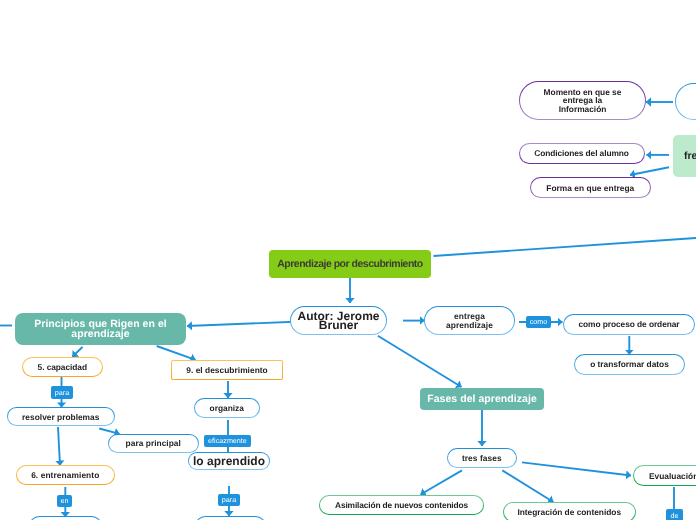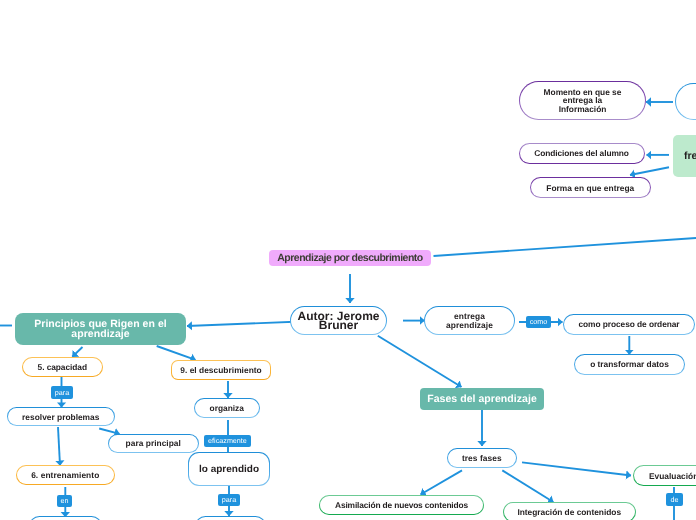--- a/index.html
+++ b/index.html
@@ -110,21 +110,21 @@
 <div class="node gb gb-purple-r" style="left:530px;top:177px;width:120.5px;height:21px;border:1.5px solid #7a45ad;border-radius:11px;font-size:8.4px;letter-spacing:0.025px;">
   <span class="tx">Forma en que entrega</span>
 </div>
 
 <div class="node gb gb-blue" style="left:675px;top:83px;width:60px;height:37px;border:1.5px solid #4aaef0;border-radius:19px;font-size:9px;"></div>
 
 <div class="node fillnode lj" style="left:673px;top:135px;width:70px;height:42px;background:#bdeacd;border-radius:5px;font-size:10.5px;letter-spacing:0px;color:#231f20;padding-left:11px;">
   <span class="tx" style="text-align:left;">fre</span>
 </div>
 
-<div class="node" style="left:269px;top:250px;width:162px;height:16px;background:#f0abfc;border-radius:4px;font-size:10.5px;letter-spacing:-0.5px;color:#3d3d35;">
+<div class="node" style="left:269px;top:250px;width:162px;height:28px;background:#84cc16;border-radius:4px;font-size:10.5px;letter-spacing:-0.5px;color:#3d3d35;">
   <span class="tx">Aprendizaje por descubrimiento</span>
 </div>
 
 <div class="node gb gb-blue" style="left:290px;top:306px;width:97px;height:29px;border:1.5px solid #4aaef0;border-radius:15px;font-size:12px;letter-spacing:0px;line-height:9.3px;">
   <span class="tx"><span>Autor: Jerome</span><br>
   <span>Bruner</span></span>
 </div>
 
 <div class="node gb gb-blue" style="left:424px;top:306px;width:91px;height:29px;border:1.5px solid #4aaef0;border-radius:15px;font-size:8.4px;letter-spacing:0.075px;line-height:9.3px;">
   <span class="tx"><span>entrega</span><br>
@@ -167,33 +167,33 @@
 <div class="node gb gb-orange" style="left:16px;top:464.5px;width:98.5px;height:20px;border:1.5px solid #fcb940;border-radius:11px;font-size:8.4px;letter-spacing:0.075px;">
   <span class="tx">6. entrenamiento</span>
 </div>
 
 <div class="elabel" style="left:57px;top:495px;width:15px;height:12px;">
   <span>en</span>
 </div>
 
 <div class="node gb gb-blue" style="left:29px;top:516px;width:73px;height:21px;border:1.5px solid #4aaef0;border-radius:11px;font-size:8.4px;"></div>
 
-<div class="node gb gb-orange" style="left:171px;top:360px;width:100px;height:20px;border:1.5px solid #fcb940;border-radius:7px;font-size:8.4px;letter-spacing:0.025px;">
+<div class="node gb gb-orange" style="left:171px;top:360px;width:112px;height:20px;border:1.5px solid #fcb940;border-radius:2px;font-size:8.4px;letter-spacing:0.025px;">
   <span class="tx">9. el descubrimiento</span>
 </div>
 
 <div class="node gb gb-blue" style="left:194px;top:398.3px;width:65.5px;height:19.5px;border:1.5px solid #4aaef0;border-radius:11px;font-size:8.4px;letter-spacing:0px;">
   <span class="tx">organiza</span>
 </div>
 
 <div class="elabel" style="left:204px;top:435px;width:47px;height:12px;">
   <span>eficazmente</span>
 </div>
 
-<div class="node gb gb-blue" style="left:188px;top:452px;width:82px;height:34px;border:1.5px solid #4aaef0;border-radius:11px;font-size:10px;letter-spacing:0px;">
+<div class="node gb gb-blue" style="left:188px;top:452px;width:82px;height:18px;border:1.5px solid #4aaef0;border-radius:11px;font-size:12px;letter-spacing:0px;">
   <span class="tx">lo aprendido</span>
 </div>
 
 <div class="elabel" style="left:218px;top:493.5px;width:22px;height:12px;">
   <span>para</span>
 </div>
 
 <div class="node gb gb-blue" style="left:195px;top:516px;width:71px;height:21px;border:1.5px solid #4aaef0;border-radius:11px;font-size:8.4px;"></div>
 
 <div class="node fillnode" style="left:420px;top:388px;width:124px;height:22px;background:#68b8aa;border-radius:4px;font-size:10.5px;letter-spacing:0.05px;">
@@ -209,17 +209,17 @@
 </div>
 
 <div class="node gb gb-green" style="left:503px;top:502.3px;width:132.5px;height:20.2px;border:1.5px solid #2bb15f;border-radius:11px;font-size:8.4px;letter-spacing:-0.025px;">
   <span class="tx">Integración de contenidos</span>
 </div>
 
 <div class="node lj gb gb-green" style="left:633px;top:465.3px;width:110px;height:20.5px;border:1.5px solid #2bb15f;border-radius:11px;font-size:8.4px;letter-spacing:0px;padding-left:15px;">
   <span class="tx" style="text-align:left;white-space:nowrap;">Evualuación</span>
 </div>
 
-<div class="elabel" style="left:666px;top:493px;width:17px;height:12.5px;">
+<div class="elabel" style="left:666px;top:509px;width:17px;height:12.5px;">
   <span>de</span>
 </div>
 
 </div>
 
 </body></html>

